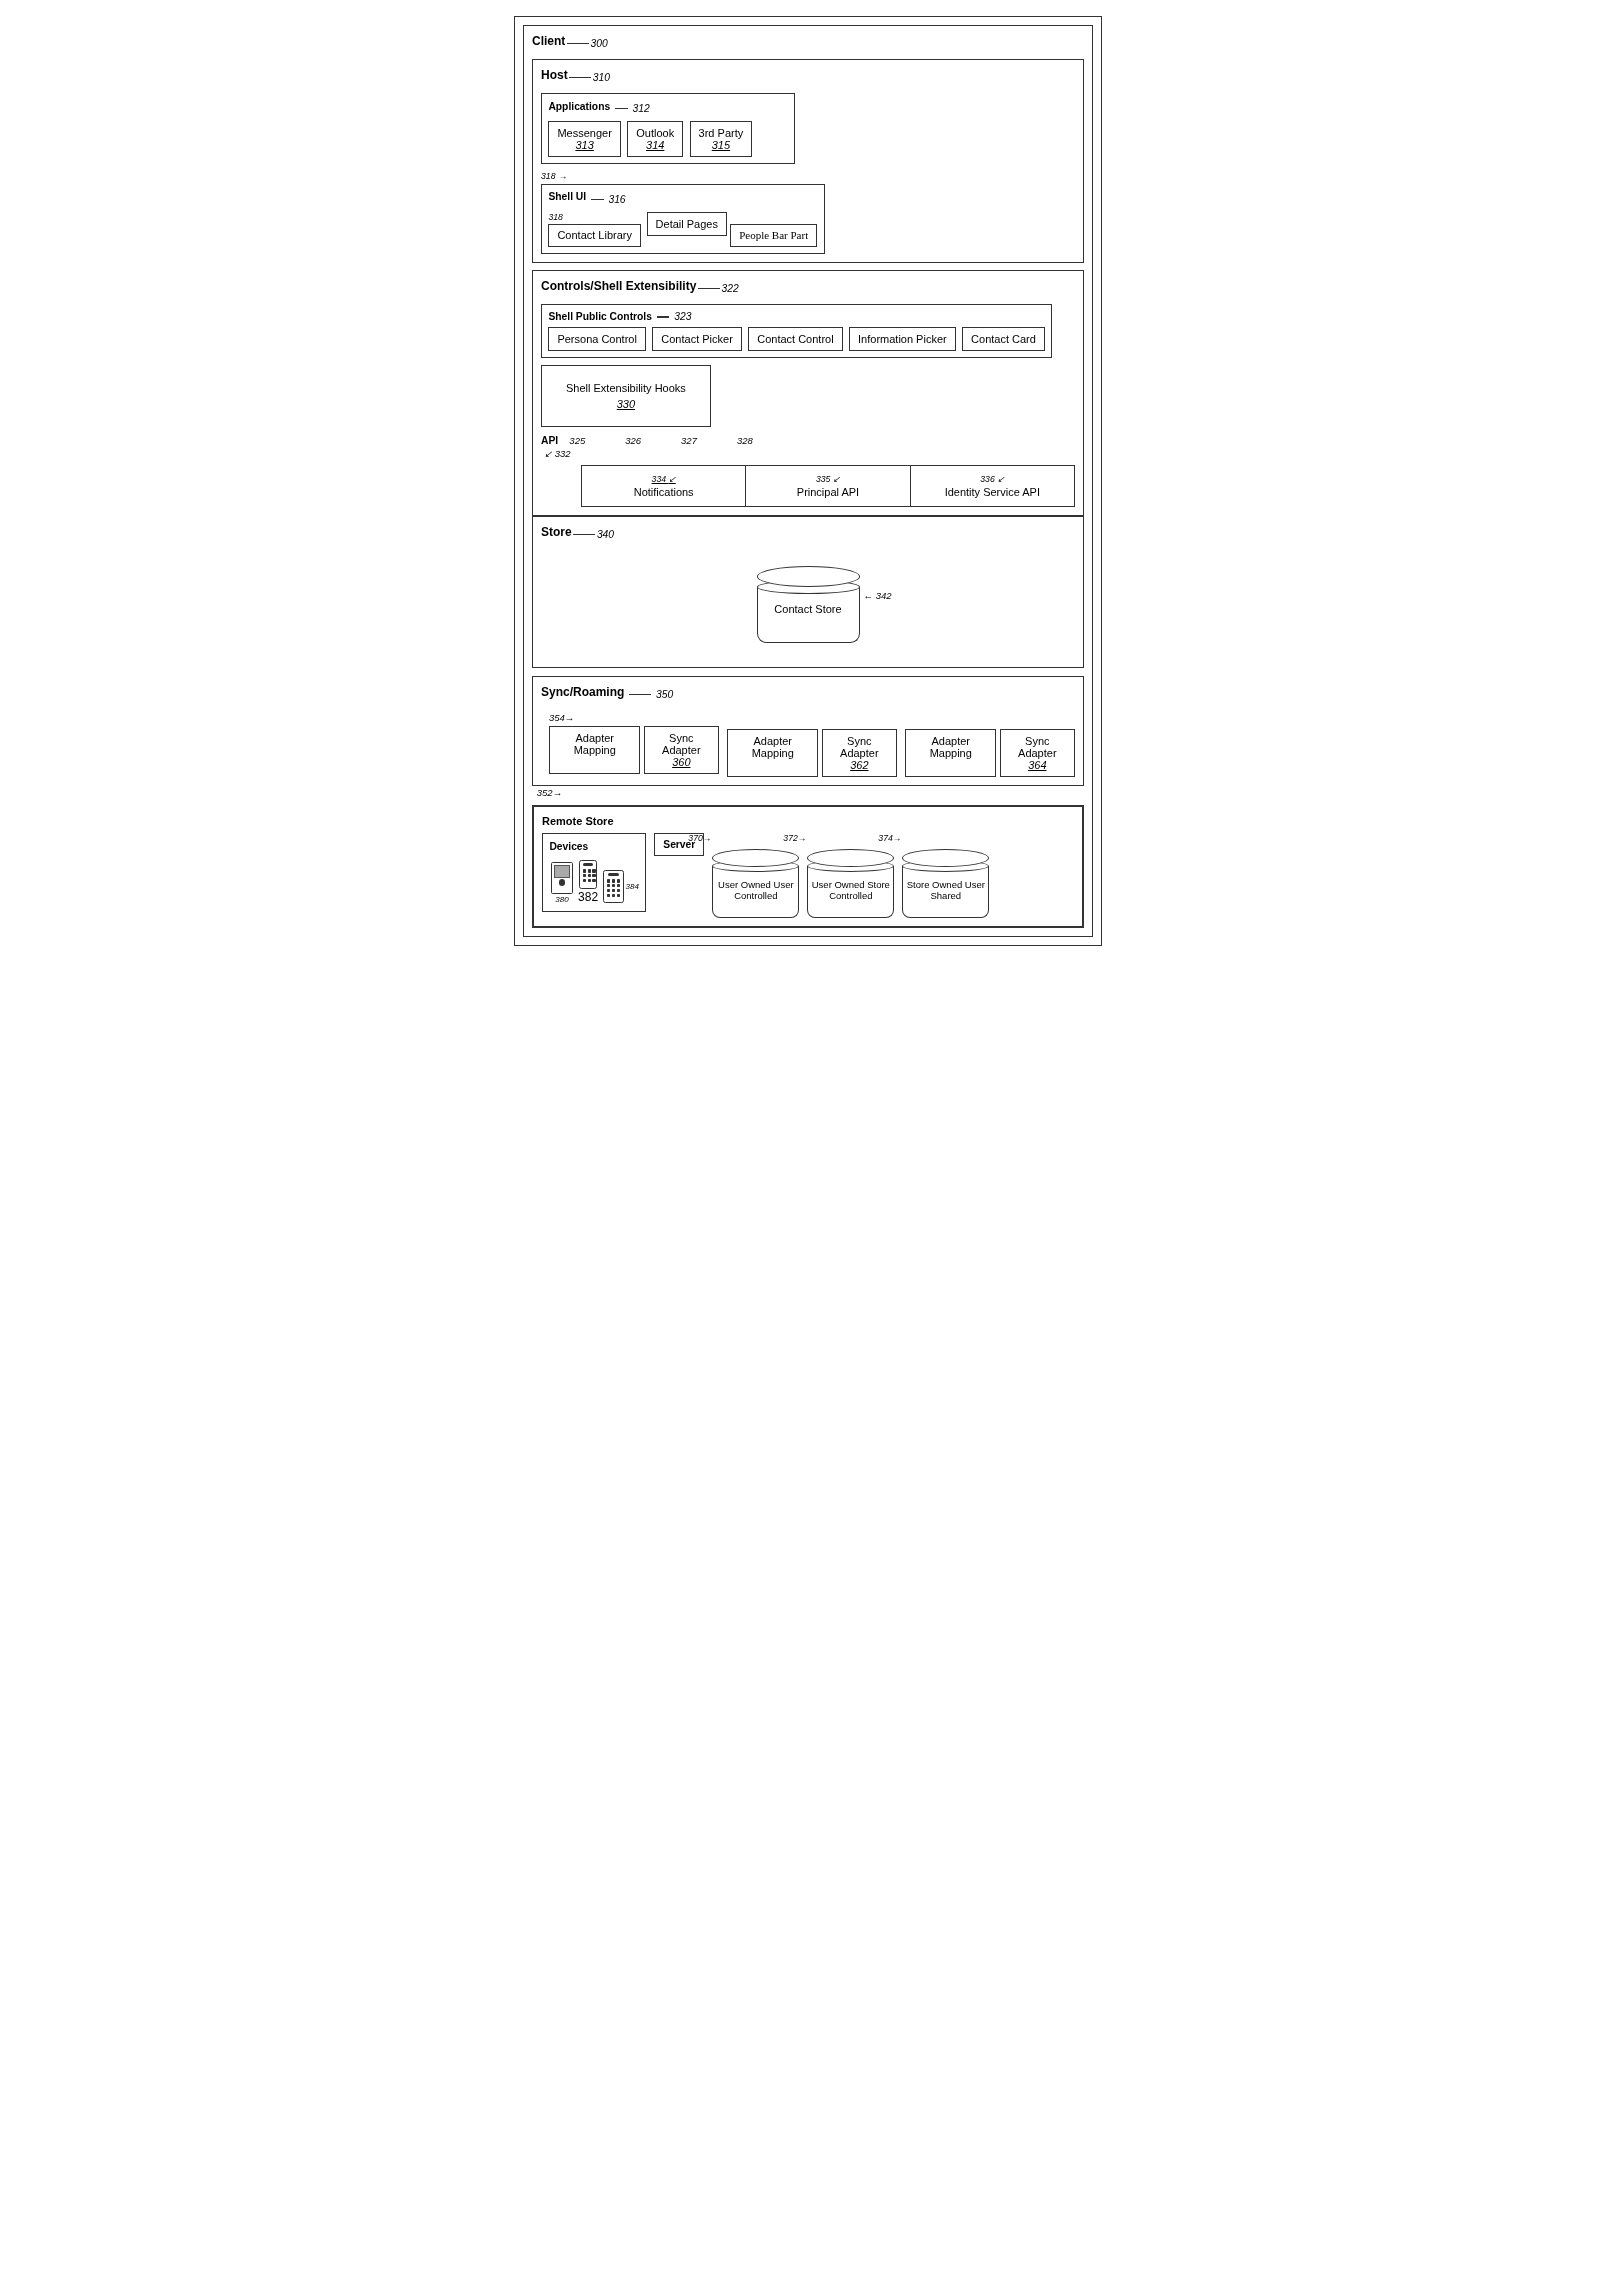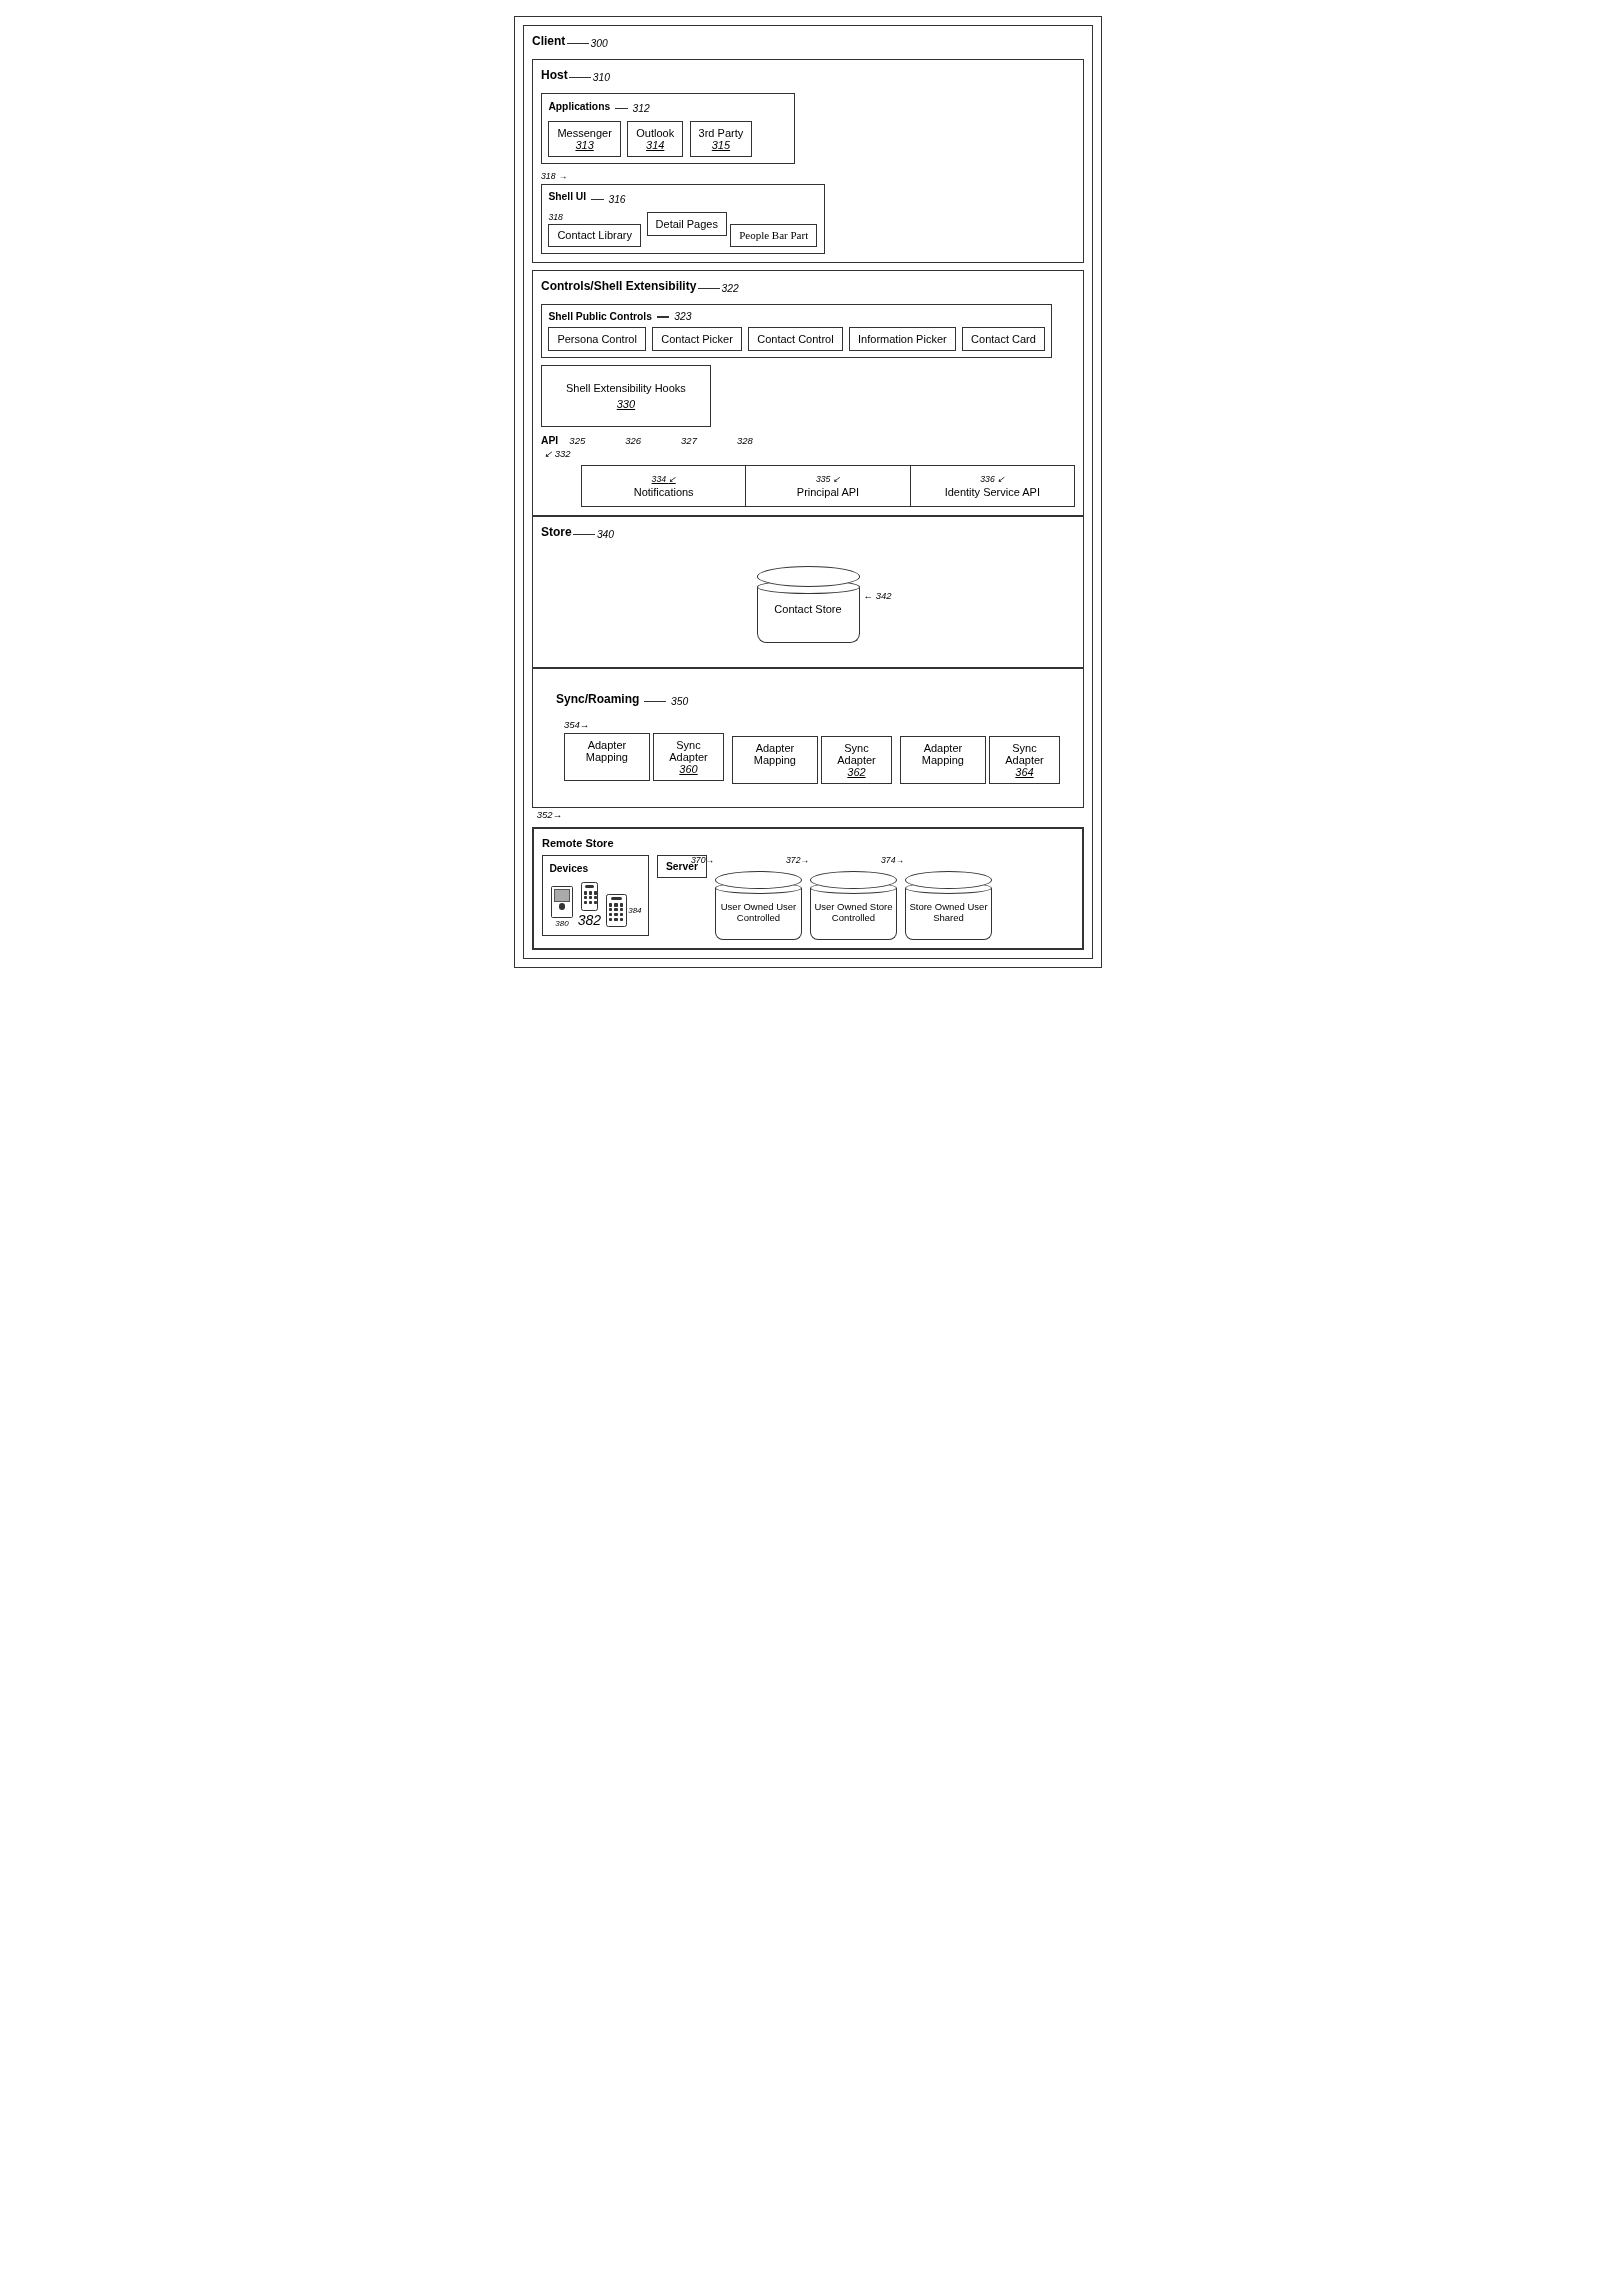--- a/index.html
+++ b/index.html
@@ -93,22 +93,22 @@
     }
 
     .provider-section {
       border: 1.6px solid #333;
       padding: 8px;
       margin-top: 0;
     }
 
     .sync-section {
       border: 1.6px solid #333;
-      padding: 23px;
-      margin-top: 0;
+      padding: 8px;
+      margin-top: 8px;
     }
 
     .remote-section {
       border: 2px solid #333;
       padding: 8px;
       margin-top: 4.8px;
     }
 
     .devices-box {
       border: 1.6px solid #333;
@@ -459,21 +459,21 @@
                     <div class="phone-dot"></div>
                     <div class="phone-dot"></div>
                   <div class="phone-dot"></div>
                     <div class="phone-dot"></div>
                     <div class="phone-dot"></div>
                   <div class="phone-dot"></div>
                     <div class="phone-dot"></div>
                     <div class="phone-dot"></div>
                 </div>
               </div>
-              <div style="font-size:14px; font-style:italic;">382</div>
+              <div style="font-size:12px; ">382</div>
             </div>
 
             <div style="display:flex; flex-direction:row; align-items:center;">
               <div class="phone-icon" style="width:20.7px; height:33px;">
                 <div class="phone-icon-grid">
                   <div class="phone-dot"></div>
                     <div class="phone-dot"></div>
                     <div class="phone-dot"></div>
                   <div class="phone-dot"></div>
                     <div class="phone-dot"></div>

